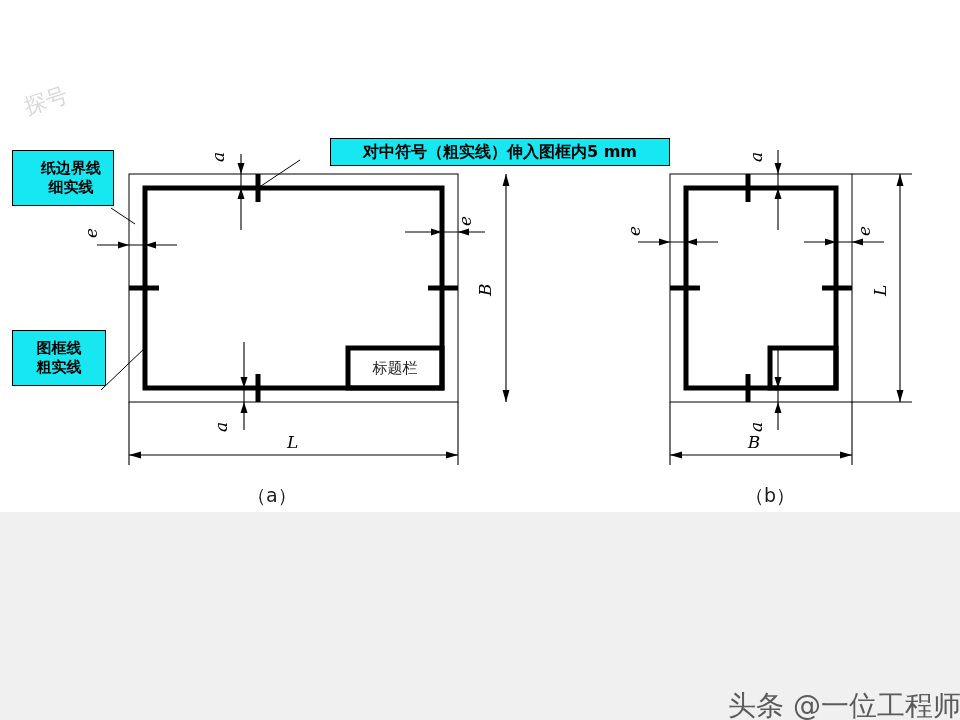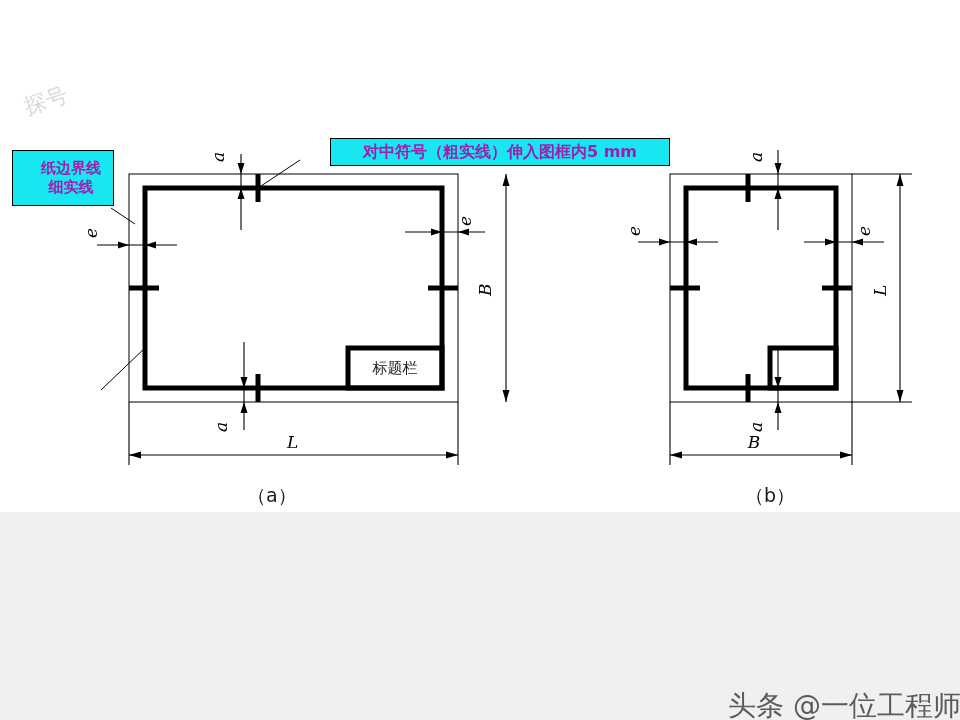--- a/index.html
+++ b/index.html
@@ -46,21 +46,21 @@
     white-space:nowrap;
   }
   
   .callout{
     position:absolute;
     background:#16e7f0;
     border:1px solid #000;
     box-sizing:border-box;
     font-family:"DejaVu Sans","Liberation Sans",sans-serif;
     font-weight:bold;
-    color:#a21caf;
+    color:#000000;
     display:flex;
     flex-direction:column;
     align-items:center;
     justify-content:center;
     line-height:1.25;
     white-space:nowrap;
   }
   #callout-paper-edge{ left:12px; top:150px; width:102px; height:56px; font-size:15px;padding-left:16px; }
   #callout-frame-line{ left:12px; top:330px; width:94px;  height:56px; font-size:15px; }
   #callout-center-sym{ left:330px; top:138px; width:340px; height:28px; font-size:16px;
@@ -91,20 +91,24 @@
 <div id="slide">
 
 
   <div id="wm-topleft">探号</div>
 
   <div class="callout" id="callout-paper-edge">
     <span>纸边界线</span>
     <span>细实线</span>
   </div>
 
+  <div class="callout" id="callout-frame-line">
+    <span>图框线</span>
+    <span>粗实线</span>
+  </div>
 
   <div class="callout" id="callout-center-sym">
     <span>对中符号（粗实线）伸入图框内5 mm</span>
   </div>
 
   <div id="drawing-a">
     <svg width="460" height="350" viewBox="0 0 460 350">
 
       <line class="lead" x1="16" y1="68" x2="40" y2="84"></line>
       <line class="lead" x1="6" y1="250" x2="52" y2="206"></line>

